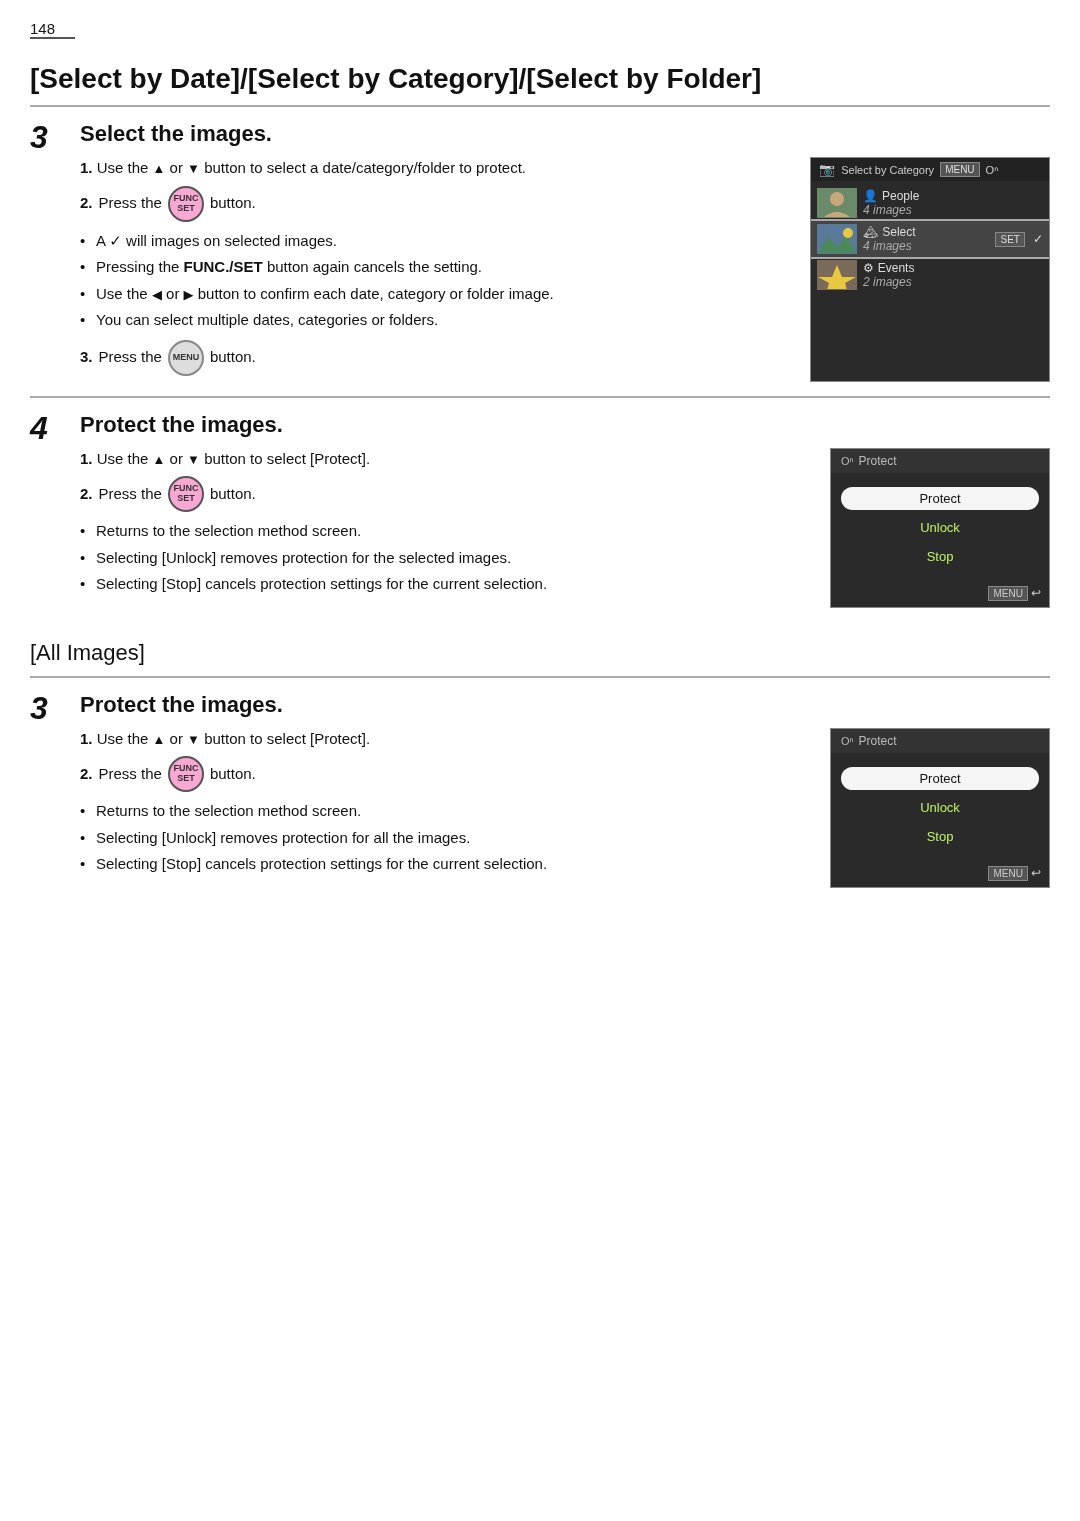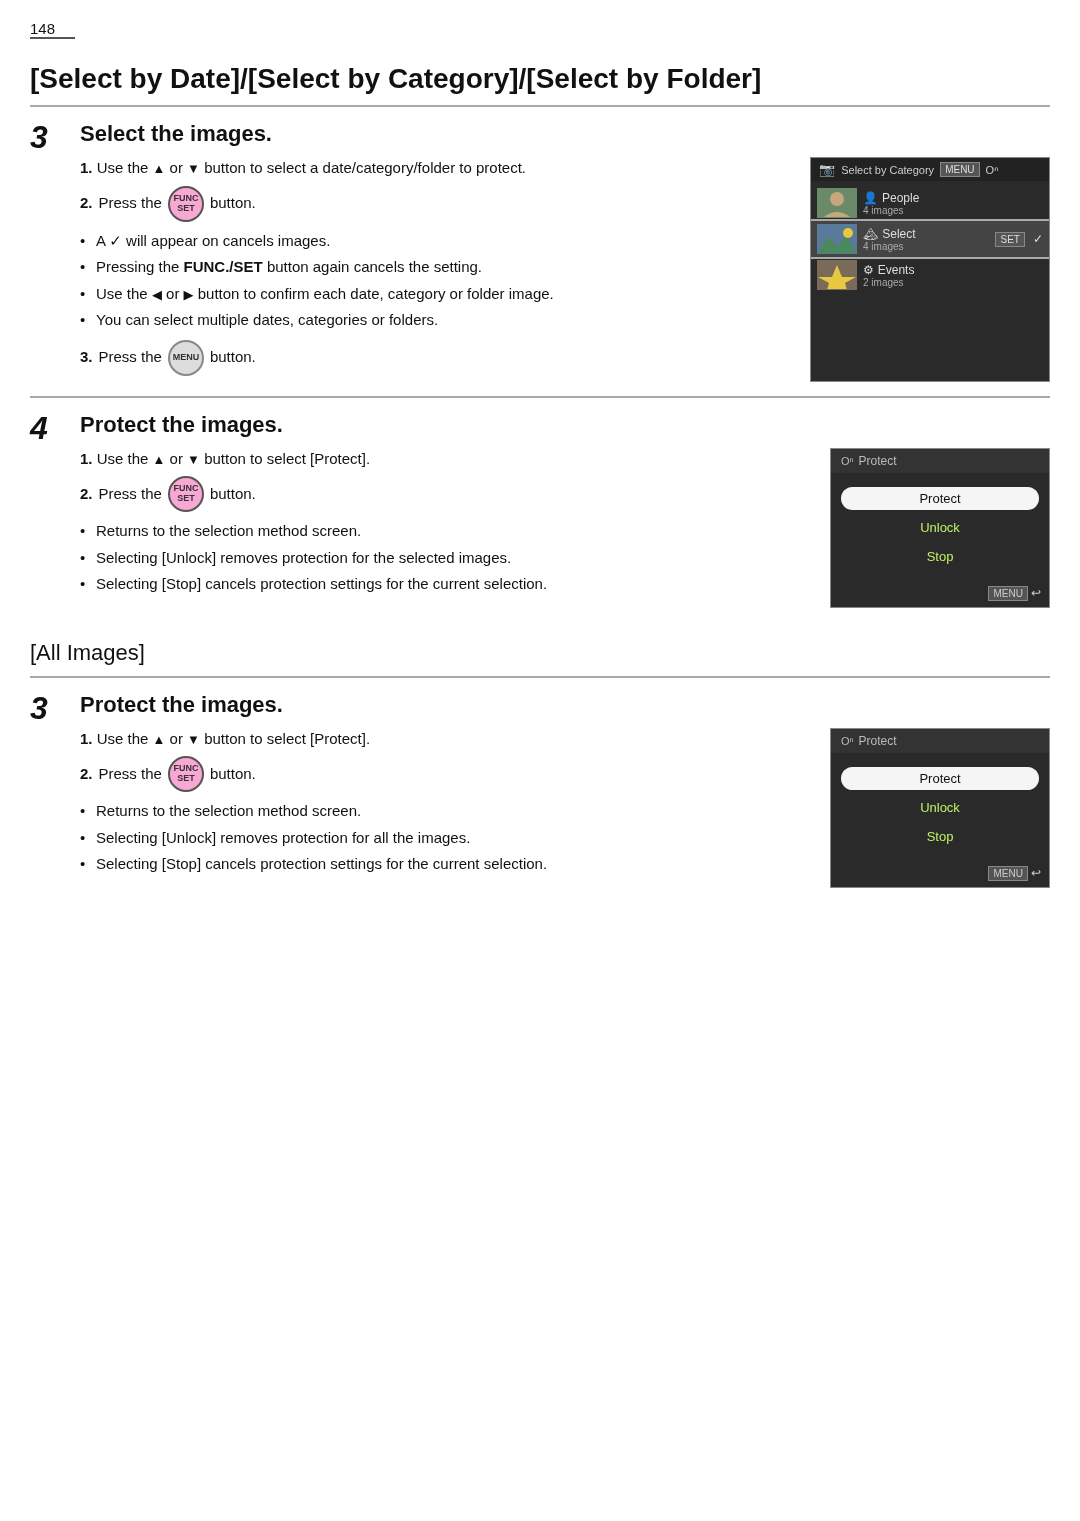--- a/index.html
+++ b/index.html
@@ -198,22 +198,23 @@
     .category-info {
       flex: 1;
     }
 
     .category-name {
       font-size: 12px;
       color: #ddd;
     }
 
     .category-count {
-      font-size: 10px;
+      font-size: 12px;
       color: #aaa;
+      font-style: italic;
     }
 
     .set-badge {
       background: #555;
       color: #ddd;
       border: 1px solid #888;
       font-size: 10px;
       padding: 1px 4px;
       margin-right: 2px;
     }
@@ -334,21 +335,21 @@
       <div class="step-text">
         <p class="numbered">
           <strong>1.</strong> Use the <span class="inline-arrow">▲</span> or <span class="inline-arrow">▼</span> button to select a date/category/folder to protect.
         </p>
         <p class="numbered" style="display:flex;align-items:center;gap:6px;margin-top:6px;">
           <strong>2.</strong> Press the
           <span class="func-btn">FUNC<br>SET</span>
           button.
         </p>
         <ul style="margin-top:8px;">
-          <li>A ✓ will appear on cancels images.</li>
+          <li>A ✓ will images on selected images.</li>
           <li>Pressing the <strong>FUNC./SET</strong> button again cancels the setting.</li>
           <li>Use the <span class="inline-arrow">◀</span> or <span class="inline-arrow">▶</span> button to confirm each date, category or folder image.</li>
           <li>You can select multiple dates, categories or folders.</li>
         </ul>
         <p class="numbered" style="display:flex;align-items:center;gap:6px;margin-top:8px;">
           <strong>3.</strong> Press the
           <span class="menu-btn" style="font-size:9px;">MENU</span>
           button.
         </p>
       </div>

